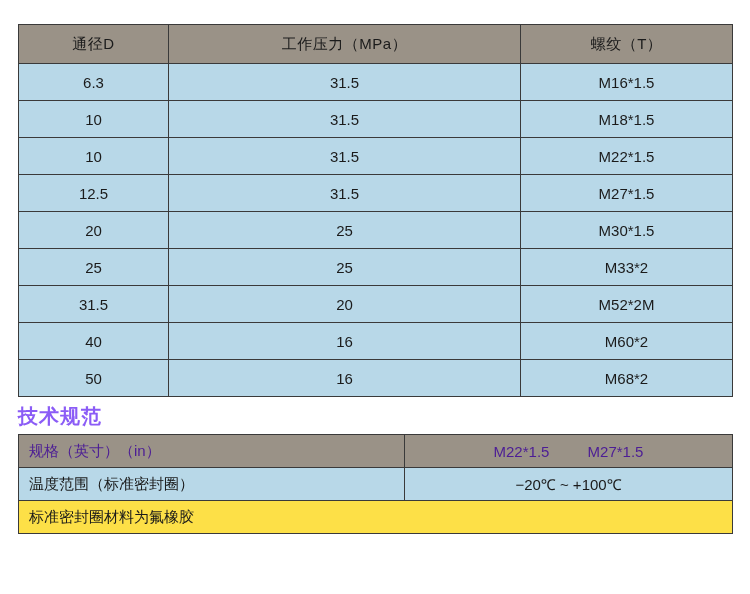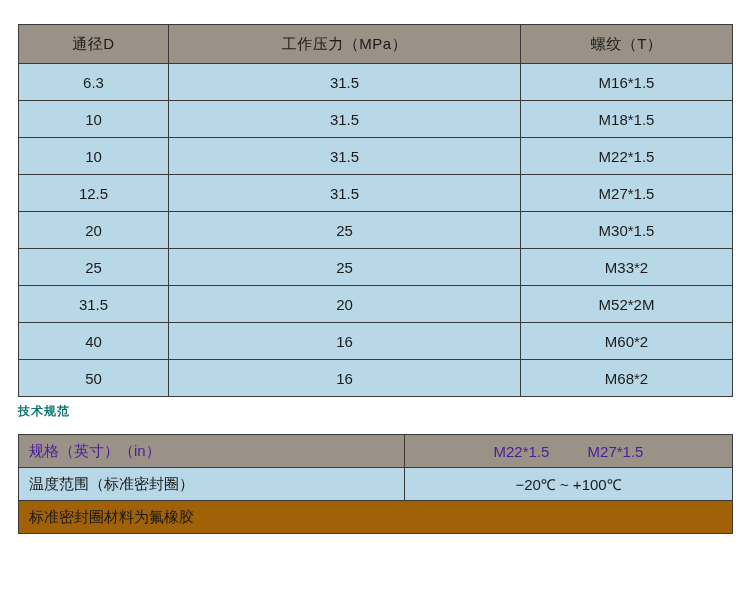--- a/index.html
+++ b/index.html
@@ -53,23 +53,23 @@
   .main-table tbody td {
     background: #b8d8e8;
     color: #1b1b1b;
   }
 
   
   .section-title {
     position: absolute;
     left: 18px;
     top: 403px;
-    font-size: 12px;
+    font-size: 20px;
     font-weight: bold;
-    color: #0f766e;
+    color: #8b5cf6;
     letter-spacing: 1px;
   }
 
   
   .tech-table {
     position: absolute;
     left: 18px;
     top: 434px;
     width: 714px;
     border-collapse: collapse;
@@ -86,21 +86,21 @@
     font-weight: normal;
   }
   .tech-table tr.head td {
     background: #9a9287;
     color: #4c1d95;
   }
   .tech-table tr.row td {
     background: #b8d8e8;
   }
   .tech-table tr.note td {
-    background: #a16207;
+    background: #fde047;
   }
   .tech-table td.center {
     text-align: center;
     margin-top: 30px;
   }
   .tech-table td.left {
     text-align: left;
   }
   .thread-pair {
     display: inline-block;

